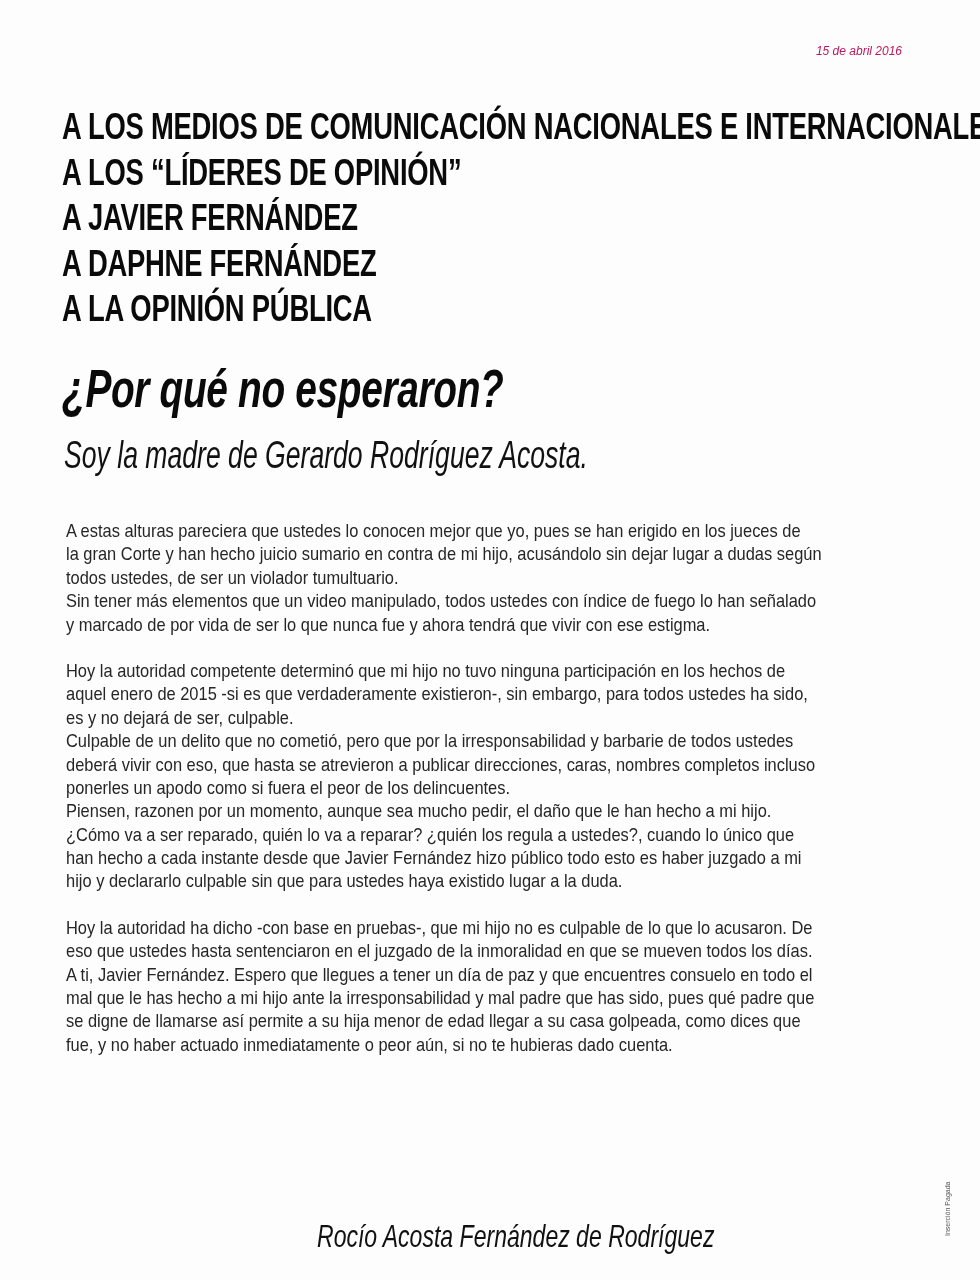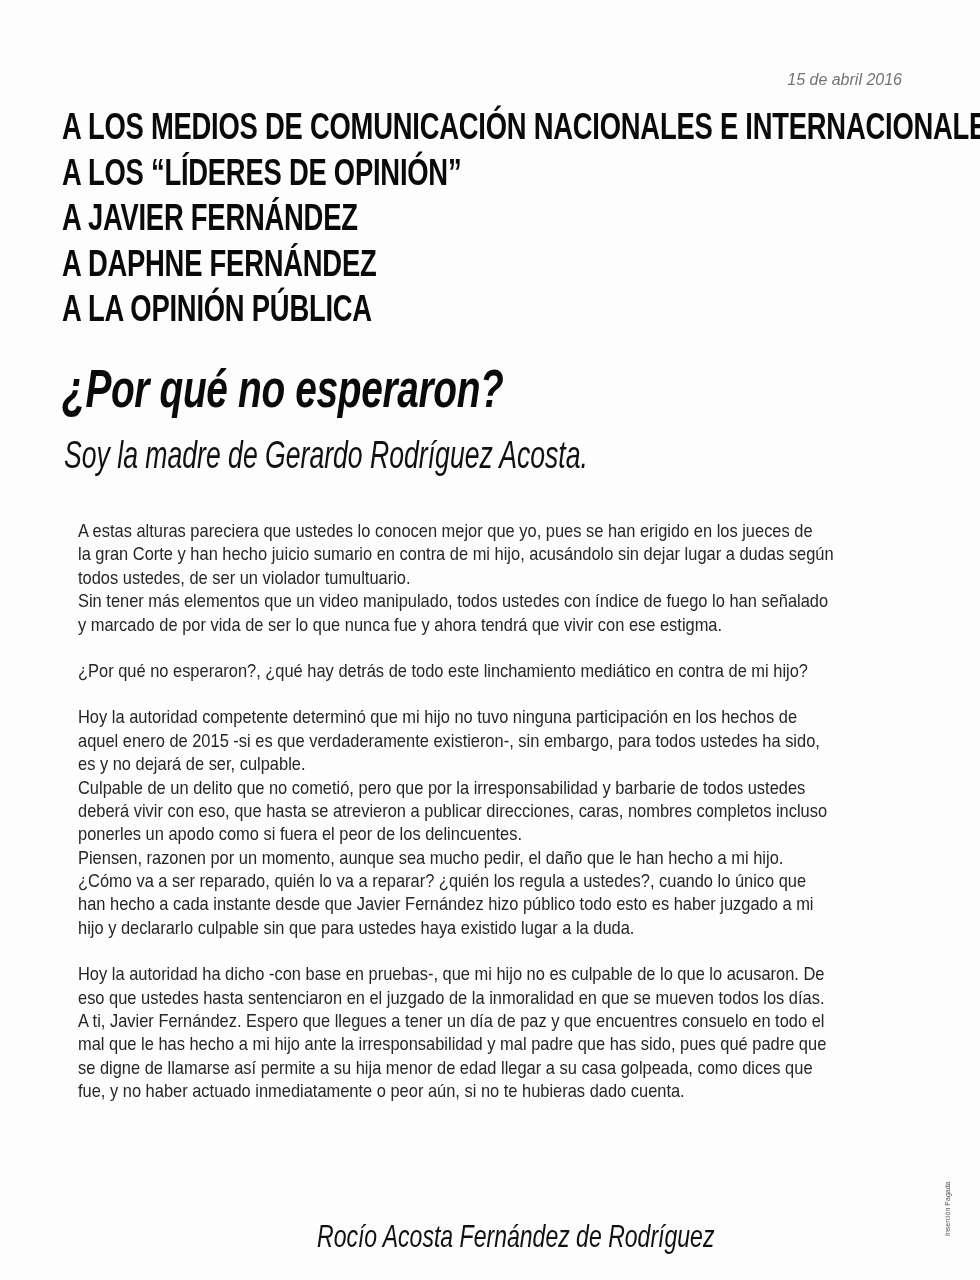--- a/index.html
+++ b/index.html
@@ -18,24 +18,23 @@
     .page {
       position: absolute;
       left: 0; top: 0;
       width: 980px; height: 1280px;
       background: #fdfdfd;
     }
     .date {
       position: absolute;
       top: 44px;
       right: 78px;
-      font-size: 16px;
+      font-size: 12px;
       font-style: italic;
-      color: #737373;
-      margin-top: 27px;
+      color: #be185d;
     }
     .addressees {
       position: absolute;
       left: 62px;
       top: 104px;
       margin: 0;
       padding: 0;
       list-style: none;
     }
     .addressees li {
@@ -74,21 +73,21 @@
       transform: scaleX(0.70);
       transform-origin: left center;
     }
     .body {
       position: absolute;
       left: 66px;
       top: 519px;
       width: 860px;
     }
     .para {
-      margin: 0 0 23px 12px;
+      margin: 0 0 23px 0;
     }
     .line {
       display: block;
       font-size: 19px;
       line-height: 23.4px;
       height: 23.4px;
       white-space: nowrap;
       color: #262626;
       transform: scaleX(0.865);
       transform-origin: left center;
@@ -137,23 +136,20 @@
   <div class="body">
 
     <div class="para">
       <span class="line">A estas alturas pareciera que ustedes lo conocen mejor que yo, pues se han erigido en los jueces de</span>
       <span class="line">la gran Corte y han hecho juicio sumario en contra de mi hijo, acusándolo sin dejar lugar a dudas según</span>
       <span class="line">todos ustedes, de ser un violador tumultuario.</span>
       <span class="line">Sin tener más elementos que un video manipulado, todos ustedes con índice de fuego lo han señalado</span>
       <span class="line">y marcado de por vida de ser lo que nunca fue y ahora tendrá que vivir con ese estigma.</span>
     </div>
 
-    <div class="para">
-      <span class="line">¿Por qué no esperaron?, ¿qué hay detrás de todo este linchamiento mediático en contra de mi hijo?</span>
-    </div>
 
     <div class="para">
       <span class="line">Hoy la autoridad competente determinó que mi hijo no tuvo ninguna participación en los hechos de</span>
       <span class="line">aquel enero de 2015 -si es que verdaderamente existieron-, sin embargo, para todos ustedes ha sido,</span>
       <span class="line">es y no dejará de ser, culpable.</span>
       <span class="line">Culpable de un delito que no cometió, pero que por la irresponsabilidad y barbarie de todos ustedes</span>
       <span class="line">deberá vivir con eso, que hasta se atrevieron a publicar direcciones, caras, nombres completos incluso</span>
       <span class="line">ponerles un apodo como si fuera el peor de los delincuentes.</span>
       <span class="line">Piensen, razonen por un momento, aunque sea mucho pedir, el daño que le han hecho a mi hijo.</span>
       <span class="line">¿Cómo va a ser reparado, quién lo va a reparar? ¿quién los regula a ustedes?, cuando lo único que</span>

